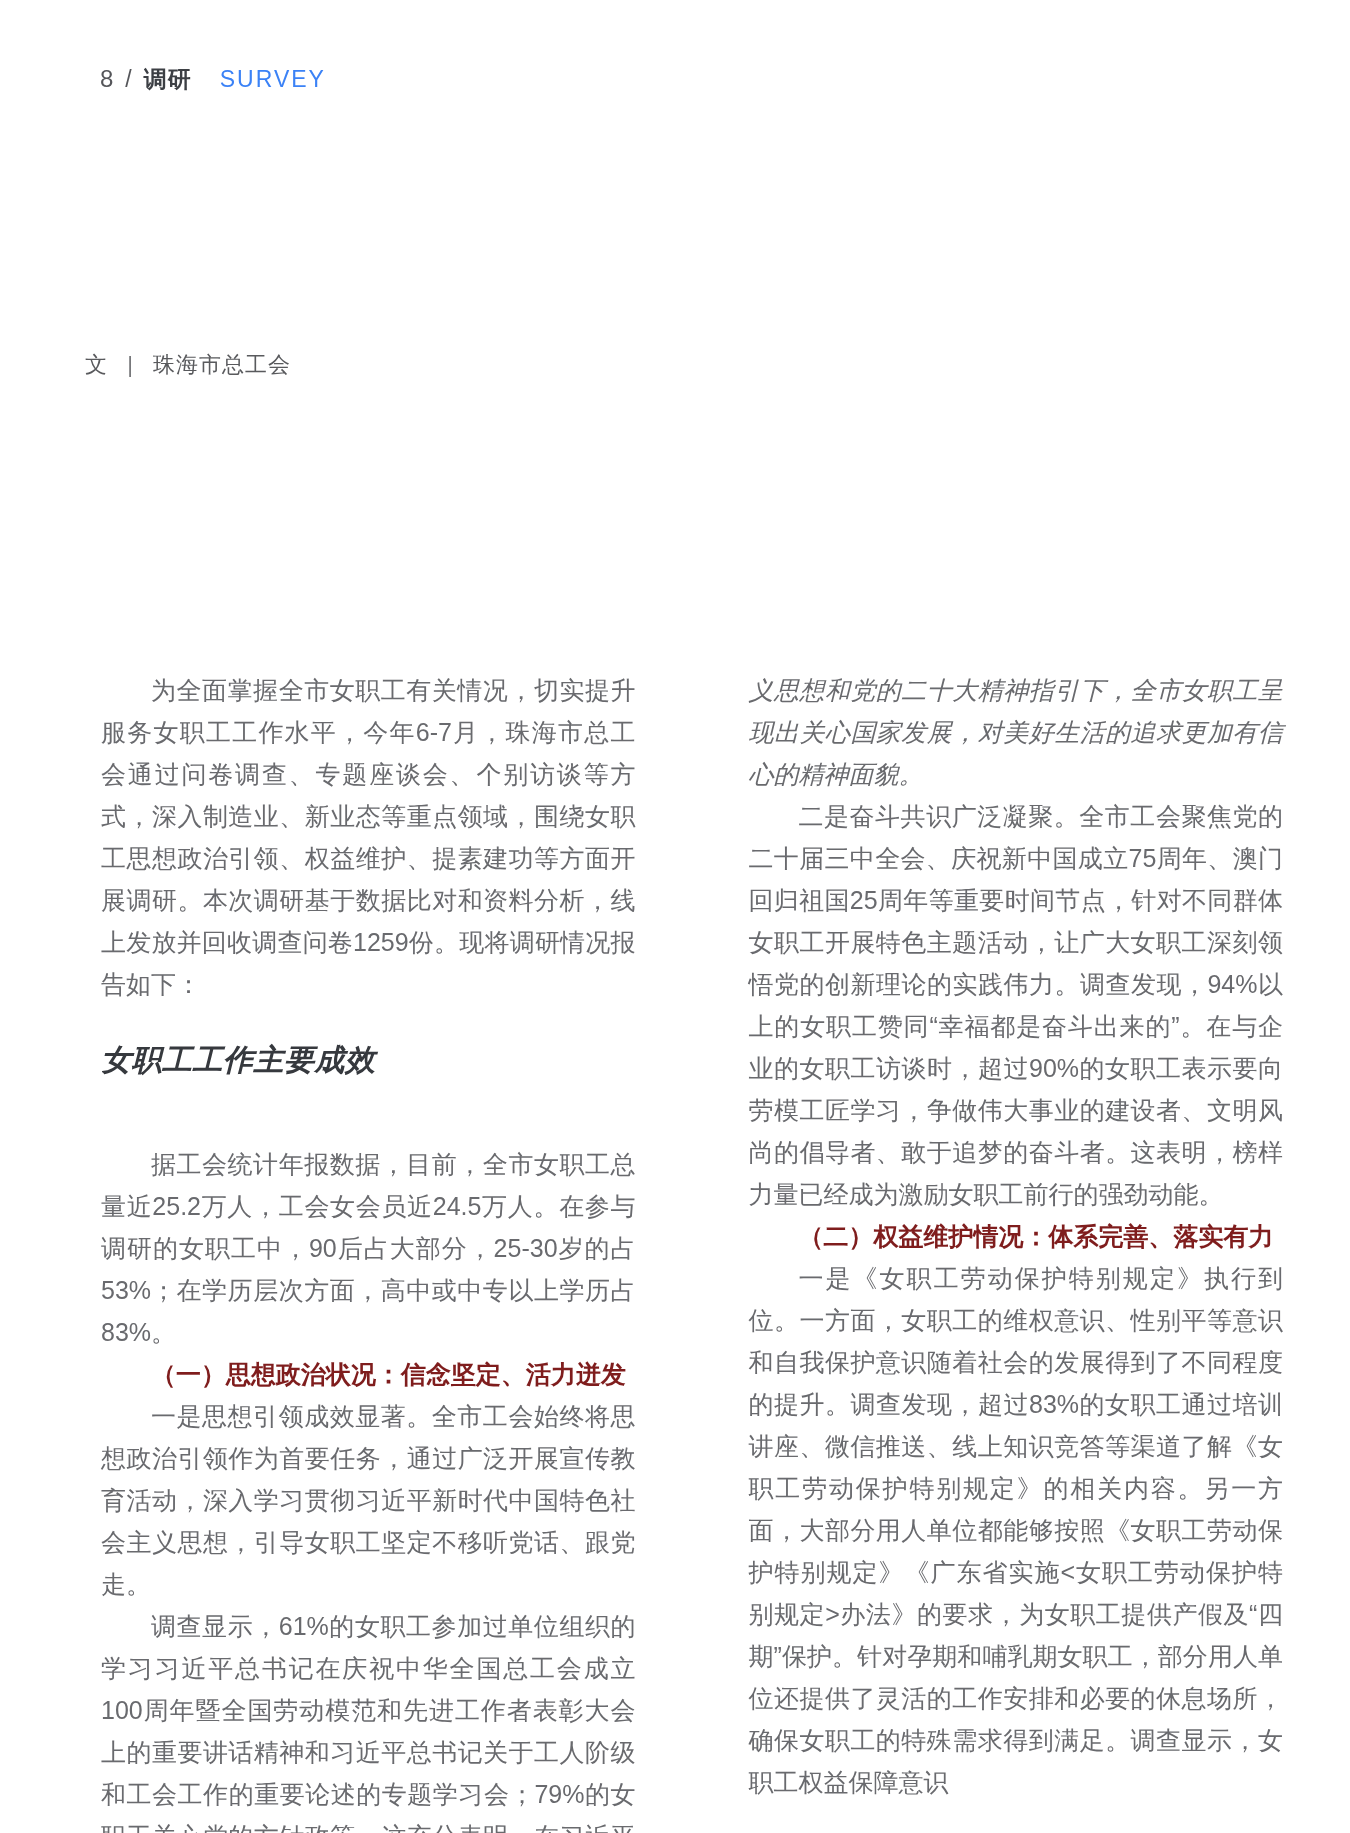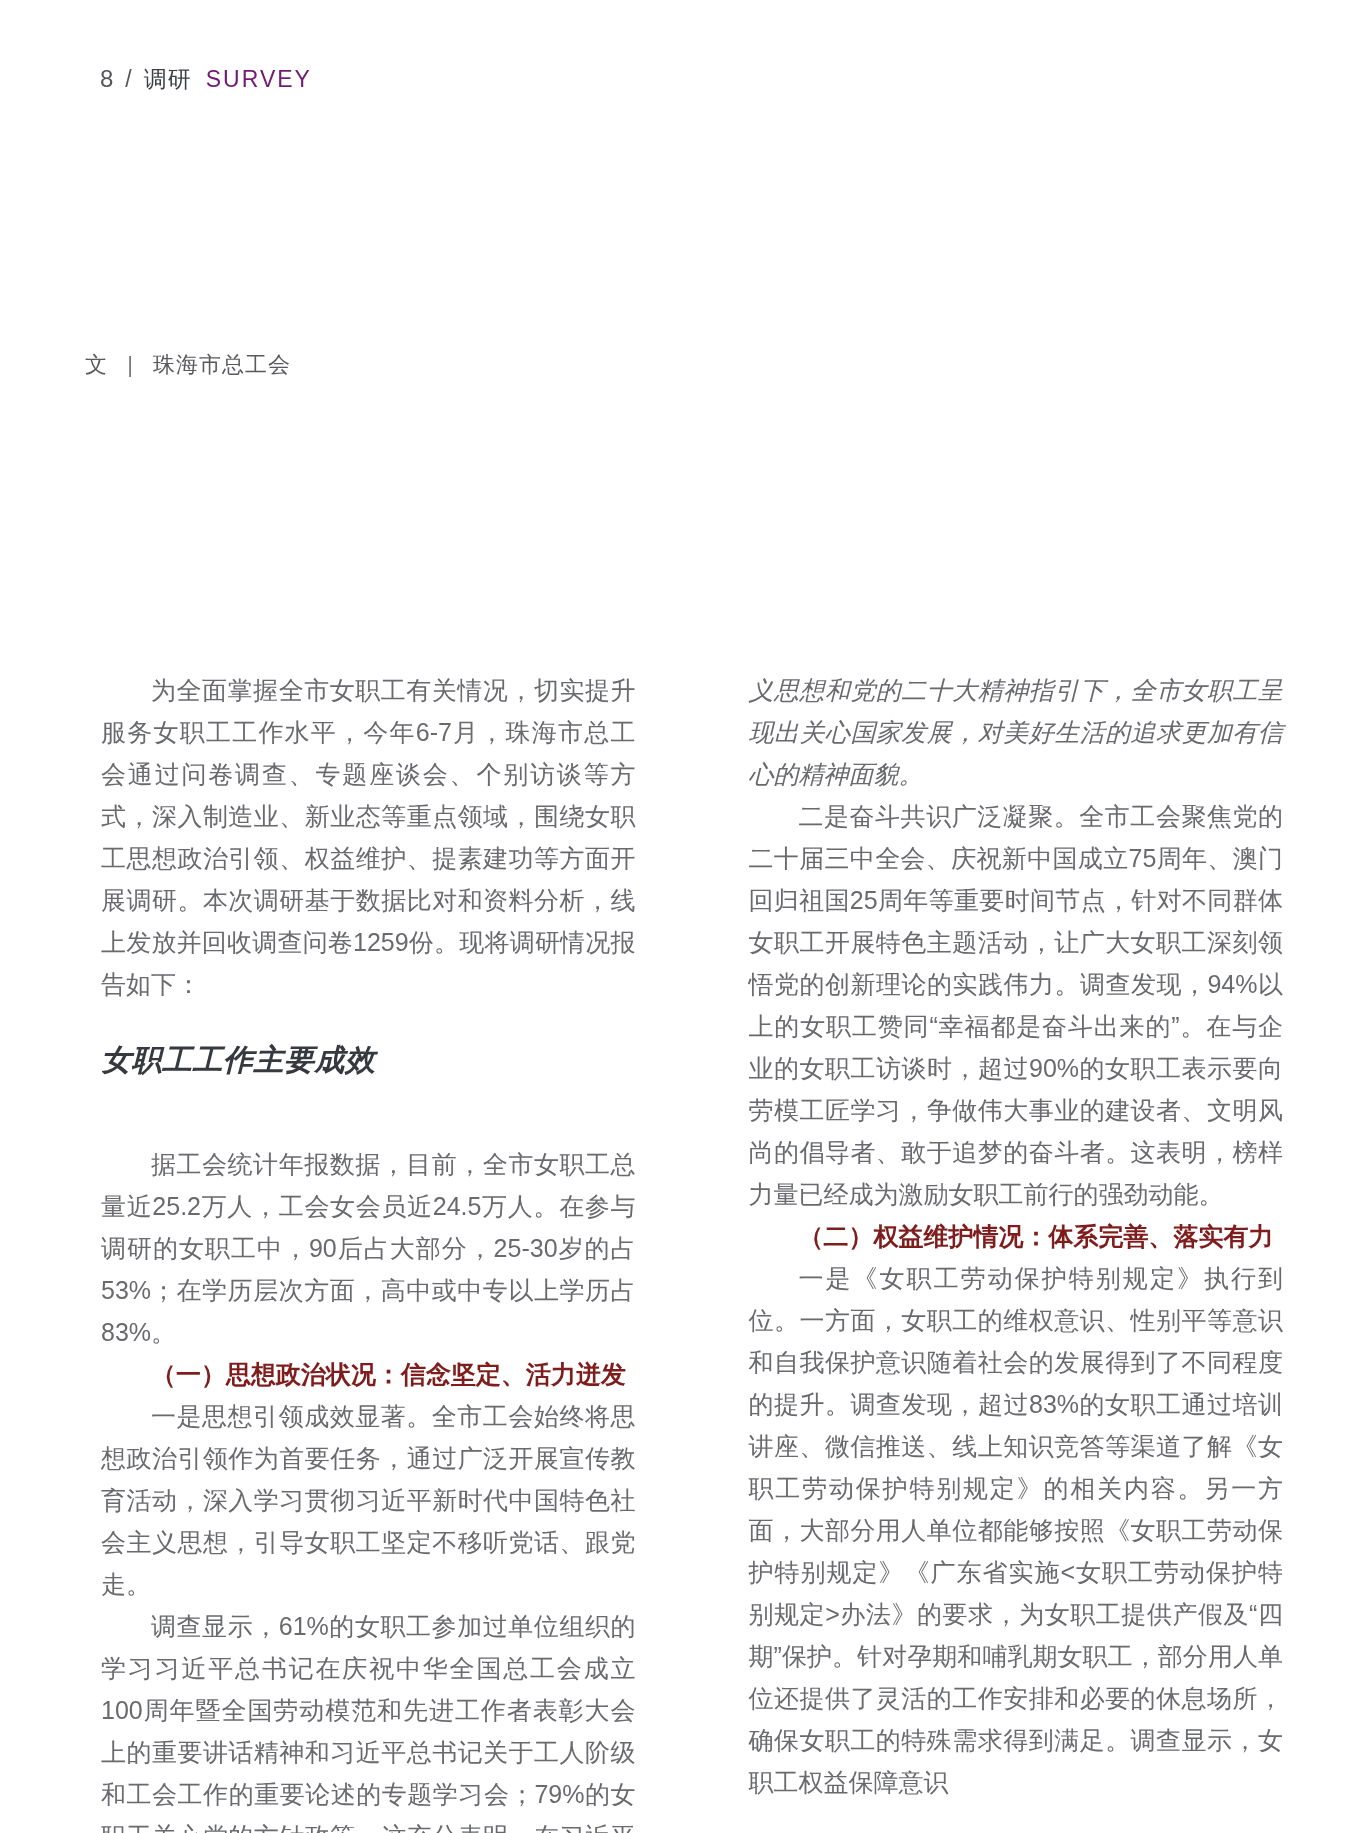--- a/index.html
+++ b/index.html
@@ -20,22 +20,22 @@
     position: absolute;
     left: 100px;
     top: 64px;
     display: flex;
     align-items: baseline;
     font-size: 23px;
     color: #5b5c5f;
   }
   .page-header .pnum { font-size: 24px; color: #55565a; }
   .page-header .slash { margin: 0 12px; color: #55565a; }
-  .page-header .sec-cn { font-weight: normal; color: #3c3f44; letter-spacing: 1px; }
-  .page-header .sec-en { margin-left: 14px; color: #701a75; letter-spacing: 2px; }
+  .page-header .sec-cn { font-weight: bold; color: #3c3f44; letter-spacing: 1px; }
+  .page-header .sec-en { margin-left: 28px; color: #3b82f6; letter-spacing: 2px; }
   
   .article-title {
     position: absolute;
     left: 83px;
     top: 246px;
     margin: 0;
     font-size: 54px;
     line-height: 1.15;
     font-weight: bold;
     color: #4c4e52;

